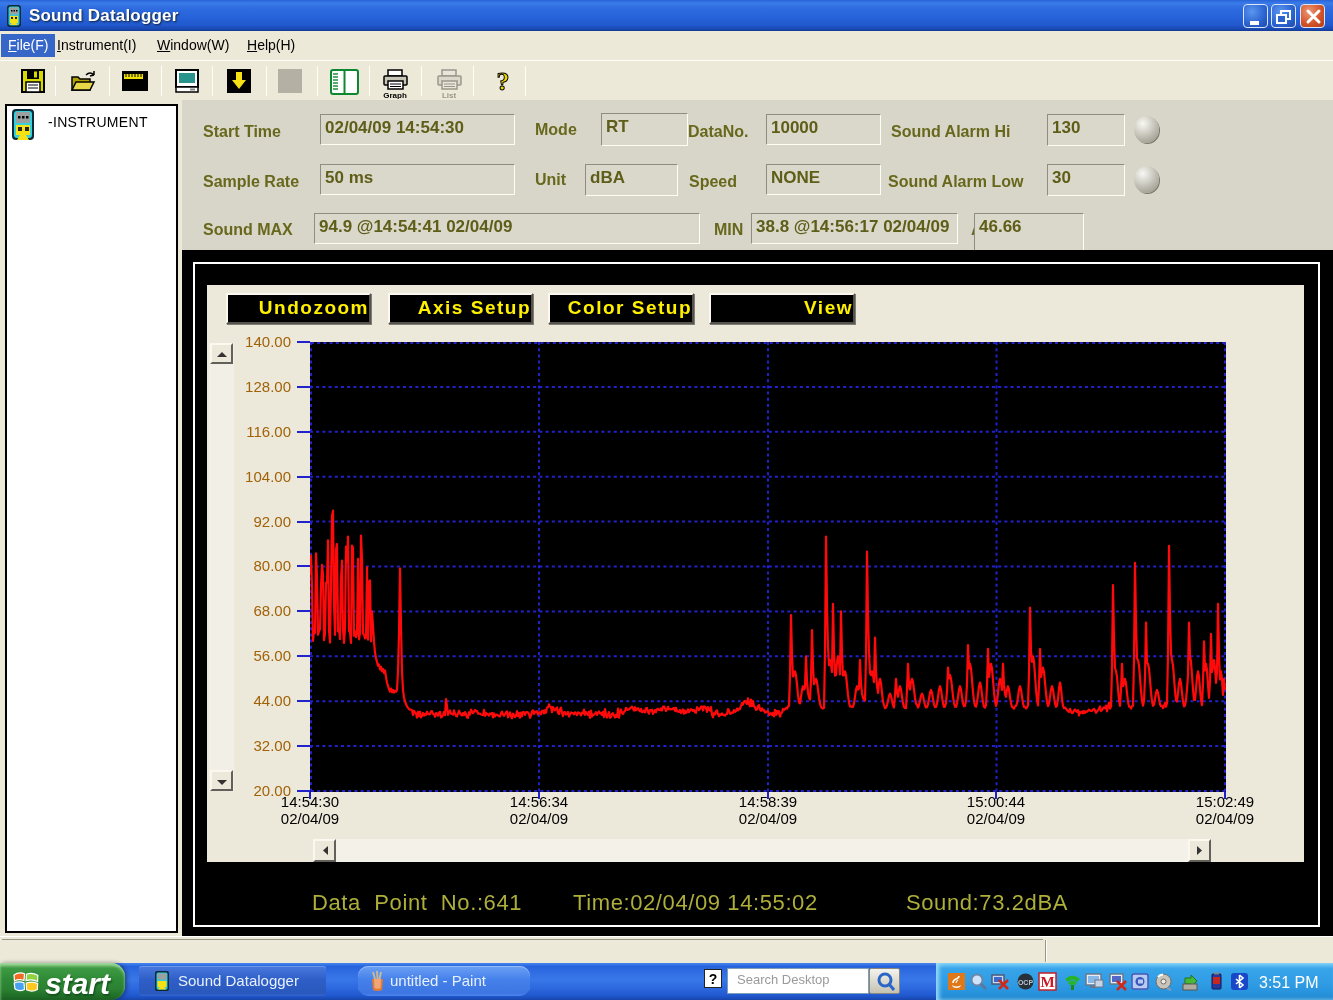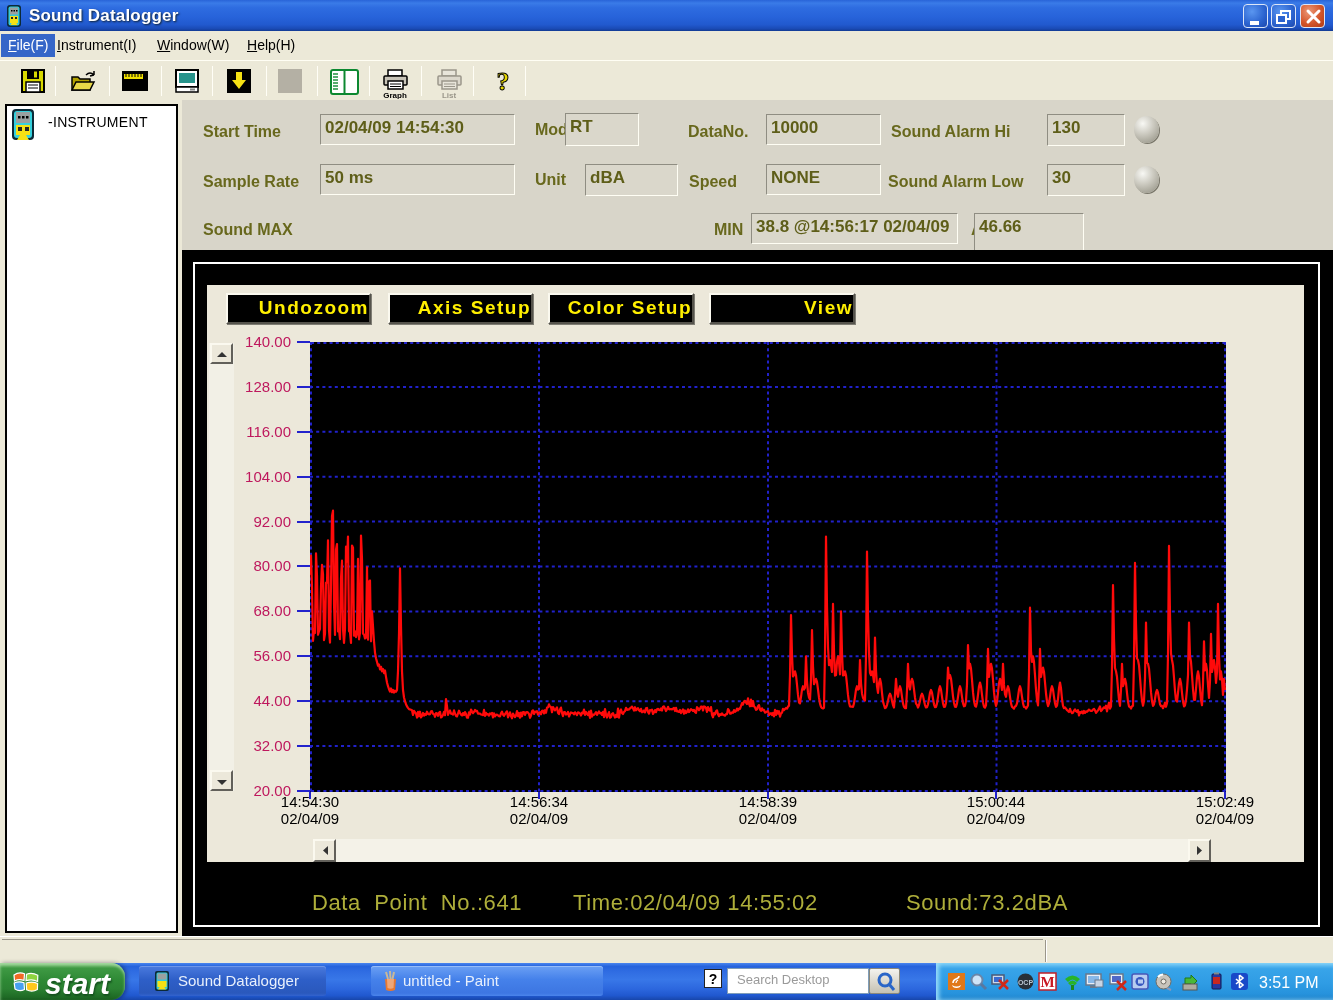--- a/index.html
+++ b/index.html
@@ -43,21 +43,21 @@
   #chartbox { left:182px; top:250px; width:1151px; height:686px; background:#000; }
   #whiteline { position:absolute; left:11px; top:12px; width:1127px; height:665px; border:2px solid #fff; }
   #panel { position:absolute; left:25px; top:35px; width:1097px; height:577px; background:#ECE8DA; }
 
   .cbtn { position:absolute; top:8px; height:31px; background:#000; color:#ffef00; font-weight:bold;
           font-size:19px; text-align:right; line-height:26px; letter-spacing:1.5px;
           border-top:2px solid #fbf9ef; border-left:2px solid #fbf9ef;
           border-right:2px solid #55534c; border-bottom:2px solid #55534c;
           box-shadow:1px 1px 0 rgba(100,98,90,.8); }
 
-  .ylab { position:absolute; width:58px; text-align:right; font-size:15px; color:#be185d; }
+  .ylab { position:absolute; width:58px; text-align:right; font-size:15px; color:#a16207; }
   .xlab { position:absolute; width:90px; text-align:center; font-size:15px; color:#000; line-height:17px; }
 
   #plot { position:absolute; left:103px; top:57px; width:916px; height:450px; background:#000; }
 
   .spinb { position:absolute; left:3px; width:23px; height:21px; background:#ECE8DA;
            border-top:2px solid #fbf9ef; border-left:2px solid #fbf9ef;
            border-right:2px solid #62605a; border-bottom:2px solid #62605a; }
   .spinb svg { position:absolute; left:4px; top:5px; }
   #vtrack { position:absolute; left:2px; top:58px; width:25px; height:448px; background:#f2f0e6; }
 
@@ -77,22 +77,22 @@
   #startbtn { position:absolute; left:0; top:0; width:125px; height:37px; border-radius:0 14px 14px 0;
     background:linear-gradient(180deg,#88c883 0%,#3f9a44 14%,#2f8a36 45%,#2b8132 70%,#1f6b26 92%,#175c1e 100%);
     box-shadow:inset 0 2px 3px #a5d9a0, 2px 0 4px rgba(0,0,30,.4); }
   #starttxt { position:absolute; left:45px; top:4px; color:#fff; font-size:30px; font-weight:bold; font-style:italic;
     text-shadow:1px 2px 2px #14501d; }
   .task { position:absolute; top:3px; height:30px; border-radius:3px; color:#e8f0fc; font-size:15px; }
   .task .ttxt { position:absolute; top:6px; }
   .task svg { position:absolute; }
   #task1 { left:139px; width:187px; background:linear-gradient(180deg,#4a7ade 0%,#2e5fc8 45%,#2a58bc 90%,#3263cf 100%);
     box-shadow:inset 0 1px 0 #6e96e8; }
-  #task2 { left:371px; width:232px; background:linear-gradient(180deg,#6ba0f4 0%,#4581ea 45%,#3d76e2 90%,#4a84ec 100%);
-    box-shadow:inset 0 1px 0 #96bcf8; }
+  #task2 { left:358px; width:172px; background:linear-gradient(180deg,#6ba0f4 0%,#4581ea 45%,#3d76e2 90%,#4a84ec 100%);
+    box-shadow:inset 0 1px 0 #96bcf8;border-radius:10px; }
   #qicon { position:absolute; left:704px; top:6px; width:18px; height:19px; background:#fff; border:1px solid #222;
     color:#000; font-weight:bold; font-size:14px; text-align:center; line-height:18px; }
   #searchbox { position:absolute; left:727px; top:5px; width:142px; height:26px; background:#fff; border:1px solid #7f9db9;
     color:#9a9a9a; font-size:13px; padding:3px 0 0 9px; }
   #magbtn { position:absolute; left:869px; top:5px; width:31px; height:26px;
     background:linear-gradient(180deg,#f4f3ee,#d8d5ca 60%,#c5c2b4); border:1px solid #8a887c; border-radius:2px; }
   #tray { position:absolute; left:936px; top:0; width:397px; height:37px;
     background:linear-gradient(180deg,#70c8f5 0%,#38a4e9 16%,#2f9ce4 55%,#2692dc 84%,#1c80c9 100%);
     box-shadow:inset 3px 0 4px #9adcfa; }
   #clock { position:absolute; left:1259px; top:11px; color:#fff; font-size:16px; }
@@ -238,36 +238,37 @@
     <span class="abs" id="treelbl">-INSTRUMENT</span>
   </div>
 </div>
 
 <div class="abs" id="fields">
     <div class="flbl" style="left:21px;top:23px">Start Time</div>
     <div class="flbl" style="left:353px;top:21px">Mode</div>
     <div class="flbl" style="left:506px;top:23px">DataNo.</div>
     <div class="flbl" style="left:709px;top:23px">Sound Alarm Hi</div>
     <div class="fbox" style="left:138px;top:14px;width:195px;height:31px">02/04/09 14:54:30</div>
-    <div class="fbox" style="left:383px;top:13px;width:74px;height:33px">RT</div>
+    <div class="fbox" style="left:419px;top:13px;width:87px;height:33px">RT</div>
     <div class="fbox" style="left:584px;top:14px;width:115px;height:31px">10000</div>
     <div class="fbox" style="left:865px;top:14px;width:78px;height:32px">130</div>
     <div class="led" style="left:952px;top:16px"></div>
     <div class="flbl" style="left:21px;top:73px">Sample Rate</div>
     <div class="flbl" style="left:353px;top:71px">Unit</div>
     <div class="flbl" style="left:507px;top:73px">Speed</div>
     <div class="flbl" style="left:706px;top:73px">Sound Alarm Low</div>
     <div class="fbox" style="left:138px;top:64px;width:195px;height:31px">50 ms</div>
     <div class="fbox" style="left:403px;top:64px;width:93px;height:32px">dBA</div>
     <div class="fbox" style="left:584px;top:64px;width:115px;height:31px">NONE</div>
     <div class="fbox" style="left:865px;top:64px;width:78px;height:32px">30</div>
     <div class="led" style="left:952px;top:66px"></div>
     <div class="flbl" style="left:21px;top:121px">Sound MAX</div>
     <div class="flbl" style="left:532px;top:121px">MIN</div>
     <div class="flbl" style="left:789px;top:121px">AVG</div>
+    <div class="fbox" style="left:132px;top:113px;width:386px;height:31px">94.9 @14:54:41 02/04/09</div>
     <div class="fbox" style="left:569px;top:113px;width:207px;height:31px">38.8 @14:56:17 02/04/09</div>
     <div class="fbox" style="left:792px;top:113px;width:110px;height:40px">46.66</div>
   </div>
 
 <div class="abs" id="chartbox">
   <div id="whiteline"></div>
   <div id="panel">
     <div class="cbtn" style="left:19px;width:145px">Undozoom</div>
     <div class="cbtn" style="left:181px;width:145px">Axis Setup</div>
     <div class="cbtn" style="left:341px;width:146px">Color Setup</div>

